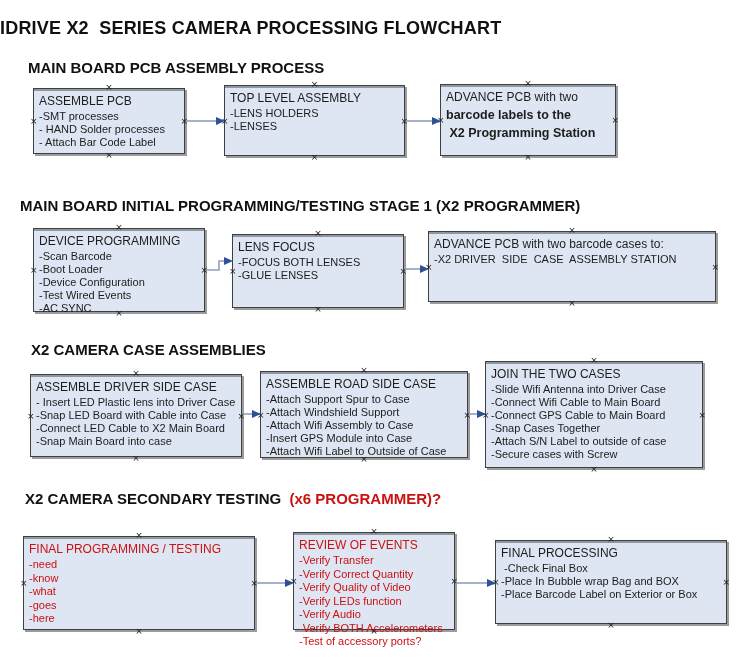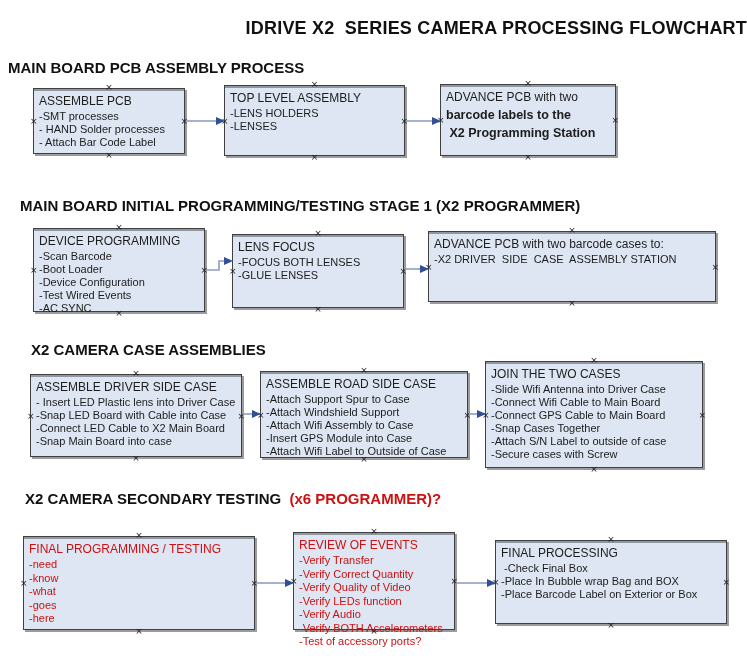--- a/index.html
+++ b/index.html
@@ -1,21 +1,21 @@
 <!DOCTYPE html>
 <html><head>
 <meta charset="utf-8">
 <style>
   html,body{margin:0;padding:0;background:#ffffff;}
   #stage{
     position:relative;width:747px;height:662px;background:#ffffff;overflow:hidden;
     font-family:"Liberation Sans","DejaVu Sans",sans-serif;color:#1d1d1d;
   }
   .page-title{
-    position:absolute;top:18px;left:0;width:747px;text-align:right;
+    position:absolute;top:18px;left:0;width:747px;text-align:left;
     font-size:18px;font-weight:bold;letter-spacing:0.2px;white-space:pre;color:#111;
   }
   .section-heading{
     position:absolute;font-size:15px;font-weight:bold;white-space:pre;color:#111;
   }
   .section-heading .red-part{color:#cc1111;}
   .fc-box{
     position:absolute;box-sizing:border-box;background:#dde6f2;
     border:1px solid #404040;
     box-shadow:inset 0 2px 0 #8f979f, 2px 2px 0 #9c9c9c;
@@ -40,21 +40,21 @@
   .h-r{right:-4px;top:50%;transform:translateY(-50%);}
   #arrow-layer{position:absolute;left:0;top:0;pointer-events:none;}
 </style>
 </head>
 <body>
 
 <div id="stage">
 
   <div class="page-title">IDRIVE X2  SERIES CAMERA PROCESSING FLOWCHART</div>
 
-  <div class="section-heading" style="left:8px;top:59px">MAIN BOARD PCB ASSEMBLY PROCESS</div>
+  <div class="section-heading" style="left:28px;top:59px">MAIN BOARD PCB ASSEMBLY PROCESS</div>
   <div class="section-heading" style="left:20px;top:197px">MAIN BOARD INITIAL PROGRAMMING/TESTING STAGE 1 (X2 PROGRAMMER)</div>
   <div class="section-heading" style="left:31px;top:341px">X2 CAMERA CASE ASSEMBLIES</div>
   <div class="section-heading" style="left:25px;top:490px"><span>X2 CAMERA SECONDARY TESTING  </span><span class="red-part">(x6 PROGRAMMER)?</span></div>
 
   <div class="fc-box" style="left:33px;top:88px;width:152px;height:66px">
     <div class="box-header">ASSEMBLE PCB</div>
     <div class="box-items">
         <div class="box-item">-SMT processes</div>
         <div class="box-item">- HAND Solder processes</div>
         <div class="box-item">- Attach Bar Code Label</div>

